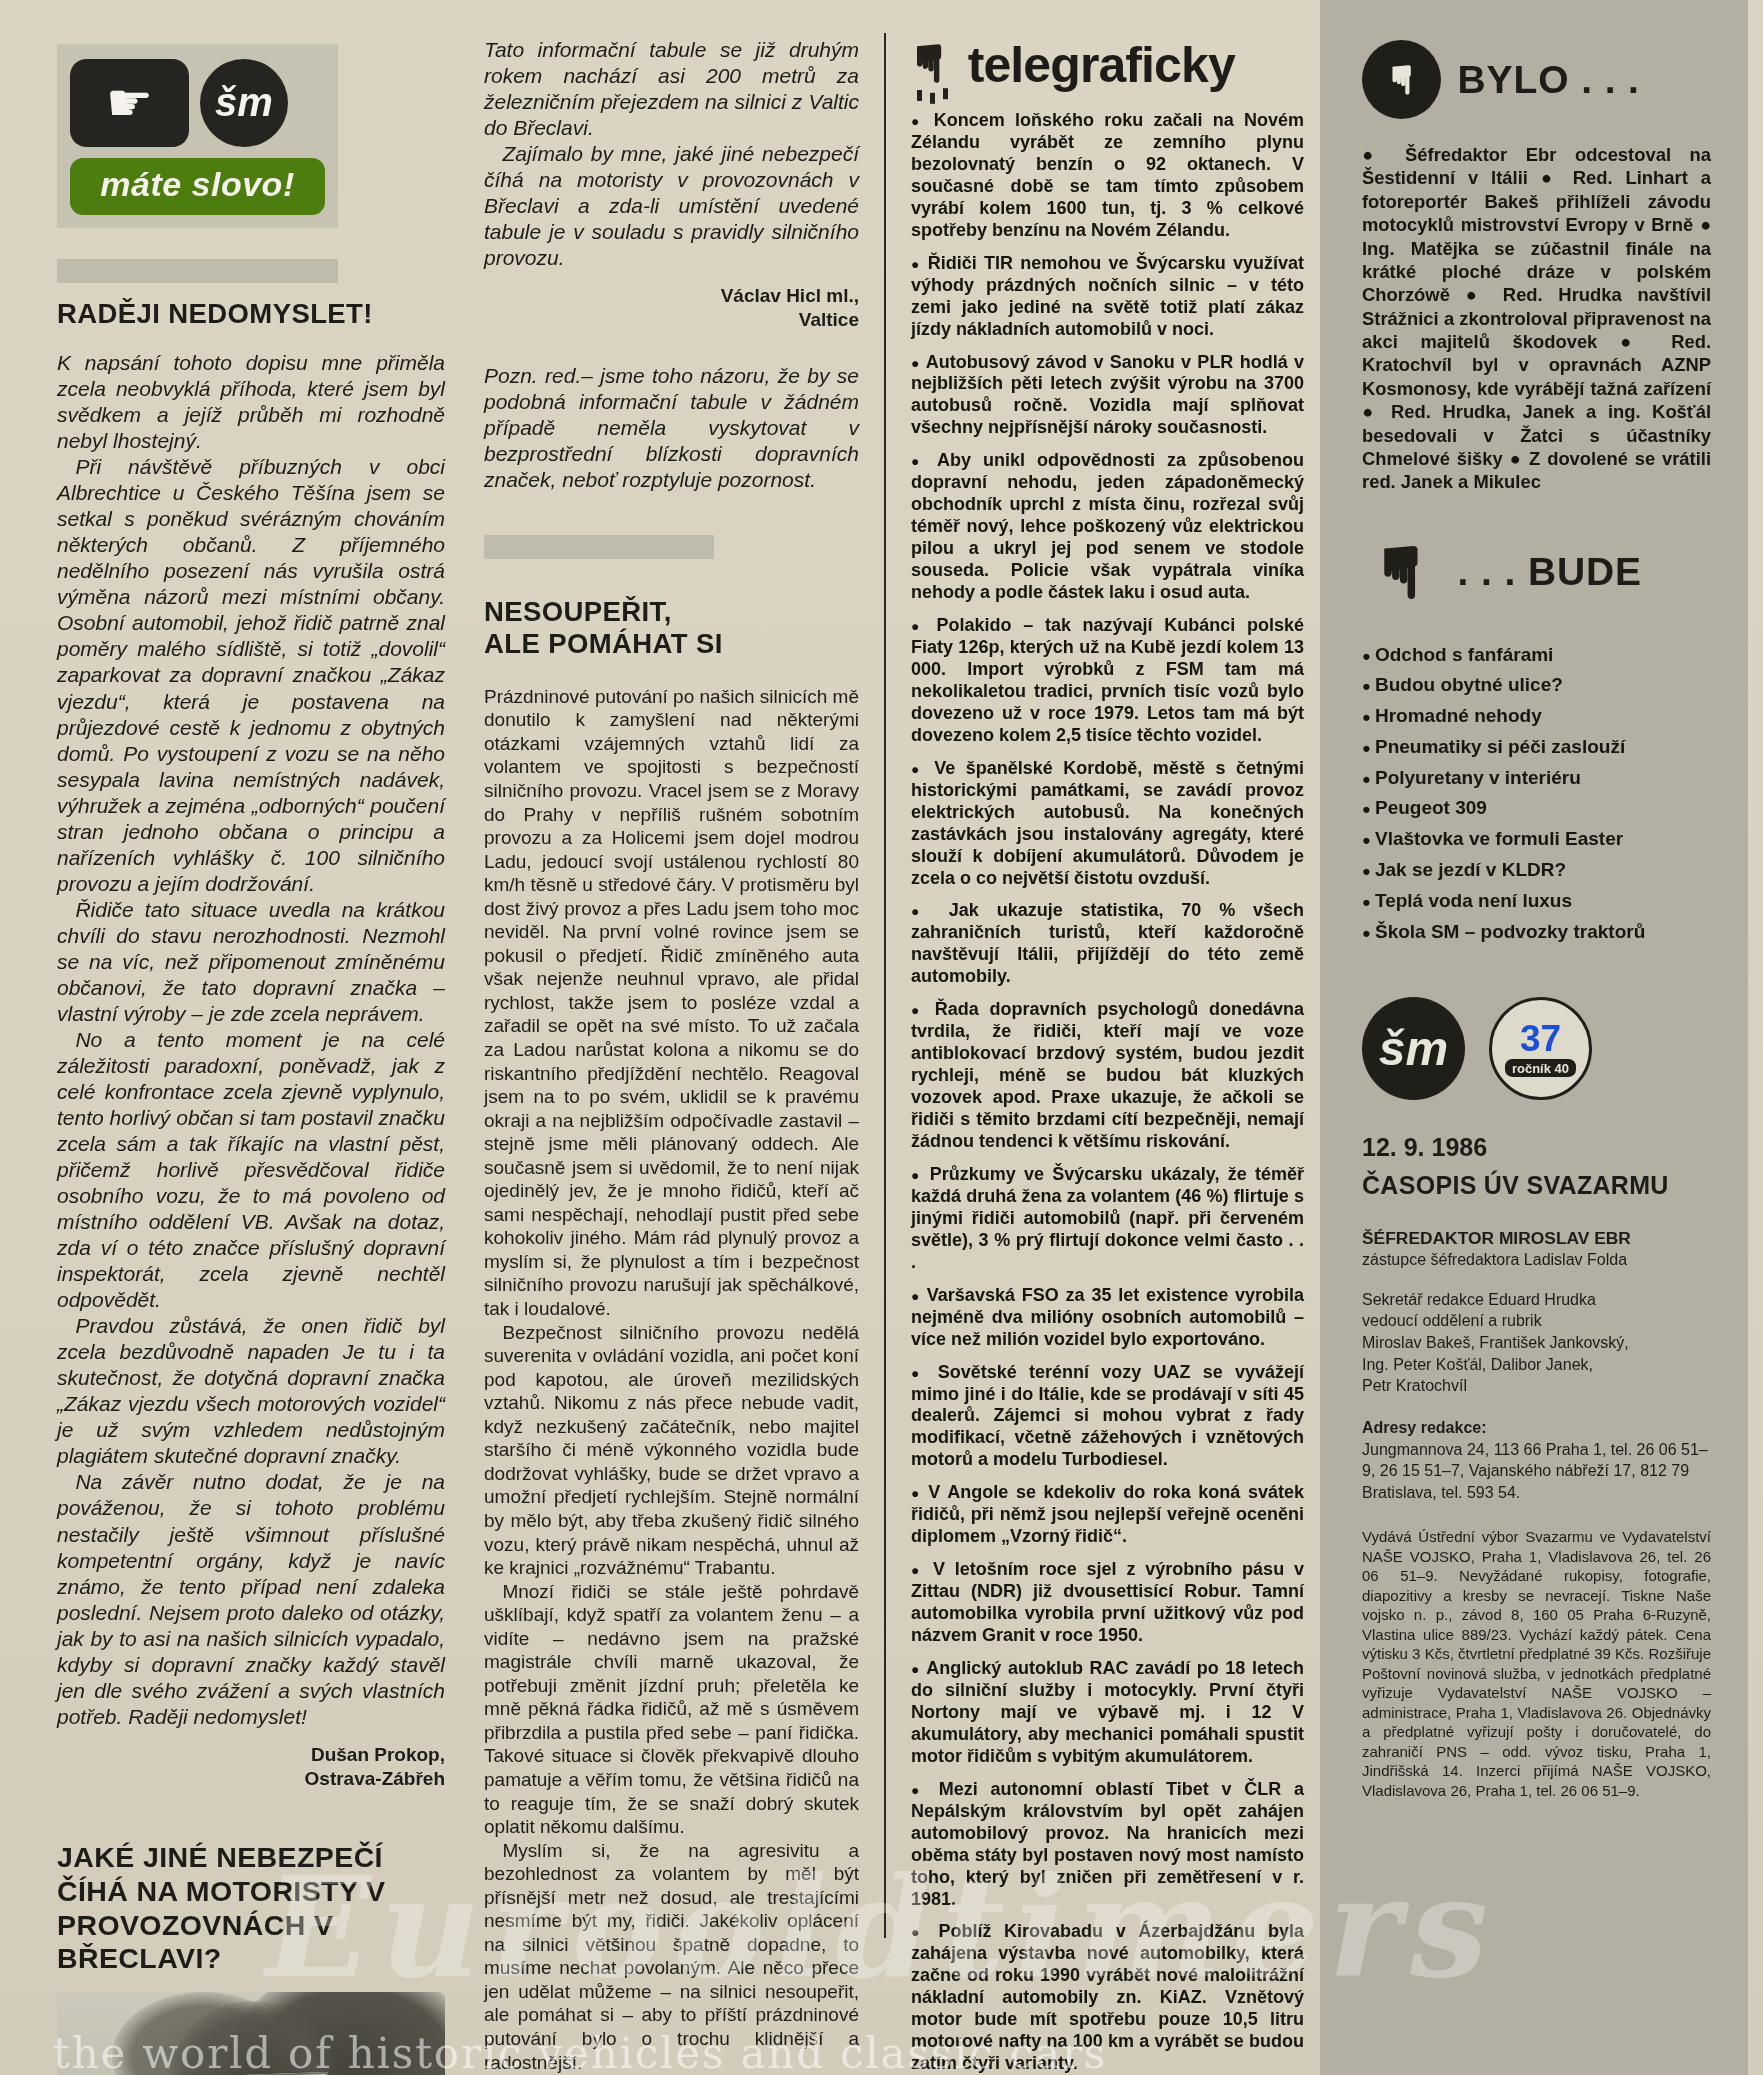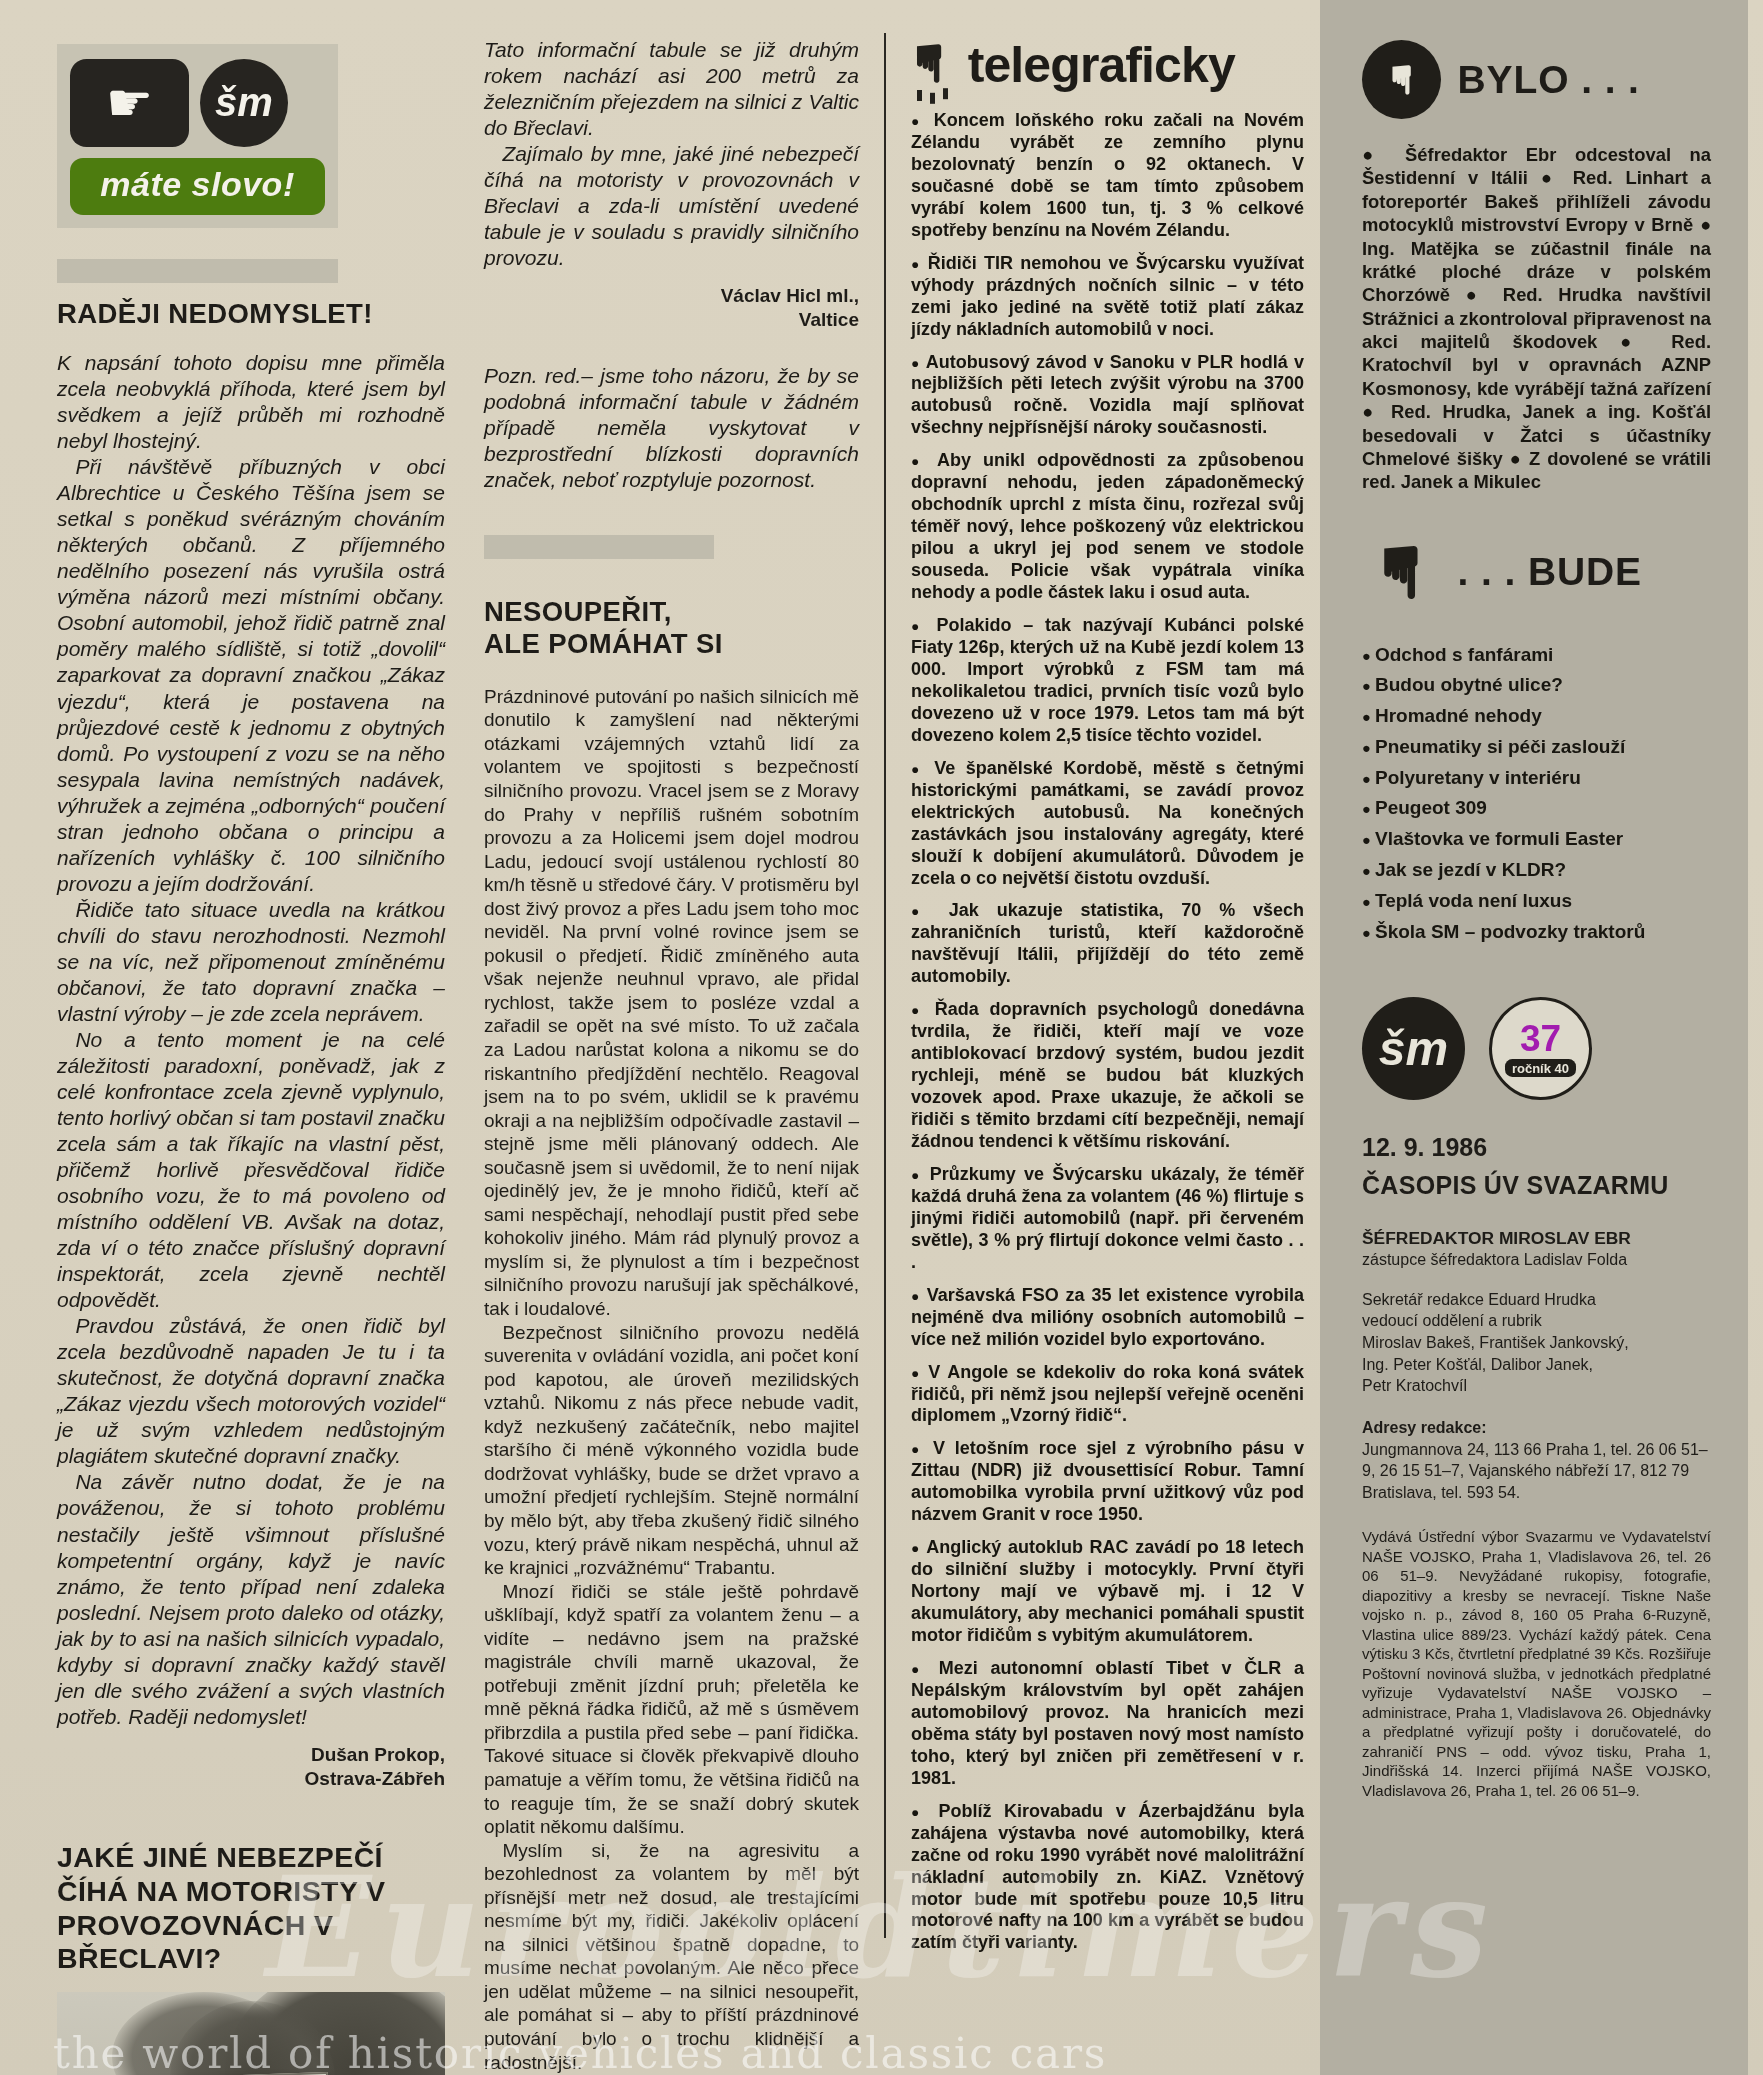--- a/index.html
+++ b/index.html
@@ -101,21 +101,21 @@
   .c4-title{font-weight:bold;font-size:39px;letter-spacing:0.9px;}
   .bylo-text{font-weight:bold;font-size:18.4px;line-height:1.27;text-align:justify;color:#181610;}
   .bude-list{margin-top:31px;}
   .bude-item{font-weight:bold;font-size:19px;line-height:1.62;color:#181610;}
   .bude-item::before{content:"● ";font-size:14.7px;}
   .smq-row{display:flex;align-items:center;gap:24px;margin-top:50px;}
   .smq-circle{width:103px;height:103px;border-radius:50%;background:#201e19;color:#e8e5d9;
               display:flex;align-items:center;justify-content:center;font-weight:bold;font-style:italic;font-size:48px;}
   .issue-badge{width:103px;height:103px;border-radius:50%;background:#ddd9cb;border:3.7px solid #201e19;
                box-sizing:border-box;display:flex;flex-direction:column;align-items:center;justify-content:center;gap:1.8px;}
-  .issue-num{font-weight:bold;font-size:37px;line-height:1;color:#a21caf;}
+  .issue-num{font-weight:bold;font-size:37px;line-height:1;color:#1d4ed8;}
   .issue-rocnik{background:#201e19;color:#e8e5d9;font-weight:bold;font-size:13px;padding:1.8px 7.3px;border-radius:7.3px;white-space:nowrap;}
   .c4-date{margin-top:33px;font-weight:bold;font-size:25px;}
   .c4-mag{margin-top:9.2px;font-weight:bold;font-size:25px;letter-spacing:0.3px;}
   .c4-ed1{margin-top:27.5px;font-weight:bold;font-size:17.4px;}
   .c4-ed2{font-size:16px;margin-top:1.8px;}
   .c4-staff{margin-top:20px;font-size:16px;line-height:1.35;white-space:pre-line;}
   .c4-addr-t{margin-top:22px;font-weight:bold;font-size:16px;}
   .c4-addr{font-size:16px;line-height:1.35;margin-top:1.8px;}
   .c4-pub{margin-top:24px;font-size:15px;line-height:1.3;text-align:justify;}
   
@@ -251,20 +251,21 @@
     <p class="t-item">Koncem loňského roku začali na Novém Zélandu vyrábět ze zemního plynu bezolovnatý benzín o 92 oktanech. V současné době se tam tímto způsobem vyrábí kolem 1600 tun, tj. 3 % celkové spotřeby benzínu na Novém Zélandu.</p>
         <p class="t-item">Řidiči TIR nemohou ve Švýcarsku využívat výhody prázdných nočních silnic – v této zemi jako jediné na světě totiž platí zákaz jízdy nákladních automobilů v noci.</p>
         <p class="t-item">Autobusový závod v Sanoku v PLR hodlá v nejbližších pěti letech zvýšit výrobu na 3700 autobusů ročně. Vozidla mají splňovat všechny nejpřísnější nároky současnosti.</p>
         <p class="t-item">Aby unikl odpovědnosti za způsobenou dopravní nehodu, jeden západoněmecký obchodník uprchl z místa činu, rozřezal svůj téměř nový, lehce poškozený vůz elektrickou pilou a ukryl jej pod senem ve stodole souseda. Policie však vypátrala viníka nehody a podle částek laku i osud auta.</p>
         <p class="t-item">Polakido – tak nazývají Kubánci polské Fiaty 126p, kterých už na Kubě jezdí kolem 13 000. Import výrobků z FSM tam má nekolikaletou tradici, prvních tisíc vozů bylo dovezeno už v roce 1979. Letos tam má být dovezeno kolem 2,5 tisíce těchto vozidel.</p>
         <p class="t-item">Ve španělské Kordobě, městě s četnými historickými památkami, se zavádí provoz elektrických autobusů. Na konečných zastávkách jsou instalovány agregáty, které slouží k dobíjení akumulátorů. Důvodem je zcela o co největší čistotu ovzduší.</p>
         <p class="t-item">Jak ukazuje statistika, 70 % všech zahraničních turistů, kteří každoročně navštěvují Itálii, přijíždějí do této země automobily.</p>
         <p class="t-item">Řada dopravních psychologů donedávna tvrdila, že řidiči, kteří mají ve voze antiblokovací brzdový systém, budou jezdit rychleji, méně se budou bát kluzkých vozovek apod. Praxe ukazuje, že ačkoli se řidiči s těmito brzdami cítí bezpečněji, nemají žádnou tendenci k většímu riskování.</p>
         <p class="t-item">Průzkumy ve Švýcarsku ukázaly, že téměř každá druhá žena za volantem (46 %) flirtuje s jinými řidiči automobilů (např. při červeném světle), 3 % prý flirtují dokonce velmi často . . .</p>
         <p class="t-item">Varšavská FSO za 35 let existence vyrobila nejméně dva milióny osobních automobilů – více než milión vozidel bylo exportováno.</p>
+        <p class="t-item">Sovětské terénní vozy UAZ se vyvážejí mimo jiné i do Itálie, kde se prodávají v síti 45 dealerů. Zájemci si mohou vybrat z řady modifikací, včetně zážehových i vznětových motorů a modelu Turbodiesel.</p>
         <p class="t-item">V Angole se kdekoliv do roka koná svátek řidičů, při němž jsou nejlepší veřejně oceněni diplomem „Vzorný řidič“.</p>
         <p class="t-item">V letošním roce sjel z výrobního pásu v Zittau (NDR) již dvousettisící Robur. Tamní automobilka vyrobila první užitkový vůz pod názvem Granit v roce 1950.</p>
         <p class="t-item">Anglický autoklub RAC zavádí po 18 letech do silniční služby i motocykly. První čtyři Nortony mají ve výbavě mj. i 12 V akumulátory, aby mechanici pomáhali spustit motor řidičům s vybitým akumulátorem.</p>
         <p class="t-item">Mezi autonomní oblastí Tibet v ČLR a Nepálským královstvím byl opět zahájen automobilový provoz. Na hranicích mezi oběma státy byl postaven nový most namísto toho, který byl zničen při zemětřesení v r. 1981.</p>
         <p class="t-item">Poblíž Kirovabadu v Ázerbajdžánu byla zahájena výstavba nové automobilky, která začne od roku 1990 vyrábět nové malolitrážní nákladní automobily zn. KiAZ. Vznětový motor bude mít spotřebu pouze 10,5 litru motorové nafty na 100 km a vyrábět se budou zatím čtyři varianty.</p>
       </div>
 
   </div>
 
   <div class="col4">

